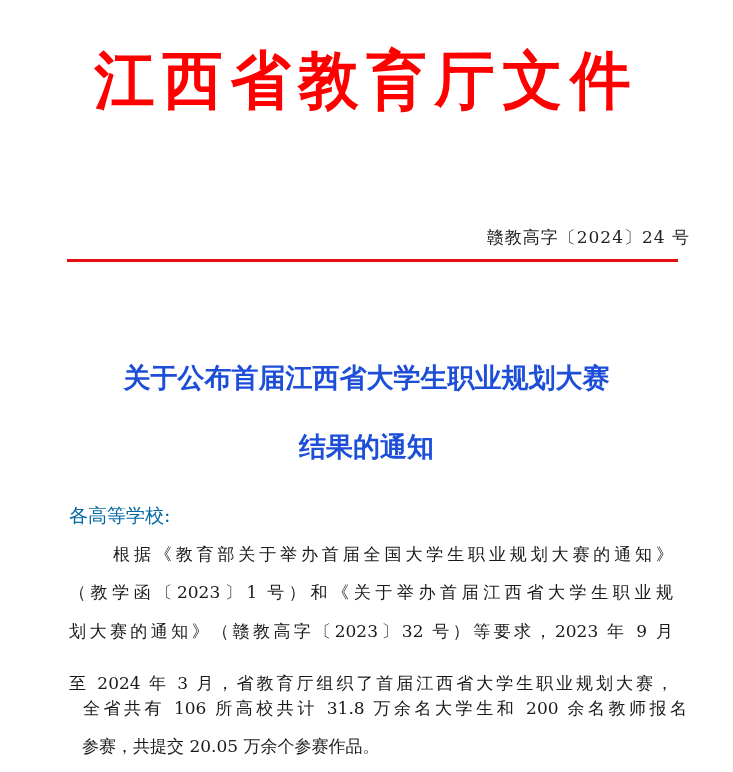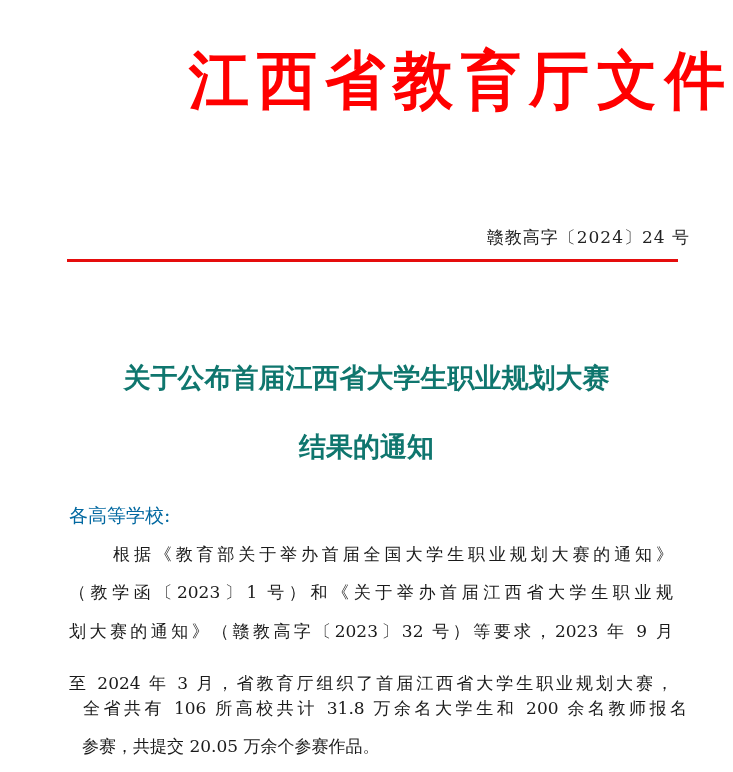--- a/index.html
+++ b/index.html
@@ -13,21 +13,21 @@
       position: relative;
       overflow: hidden;
       font-family: "DejaVu Serif", "Liberation Serif", serif;
       color: #1a1a1a;
     }
     .doc-header {
       position: absolute;
       left: 0;
       top: 38px;
       width: 733px;
-      text-align: right;
+      text-align: center;
     }
     .doc-header-title {
       display: inline-block;
       color: #ff0000;
       font-family: "DejaVu Serif", "Liberation Serif", serif;
       font-weight: bold;
       font-size: 60px;
       line-height: 84px;
       letter-spacing: 8px;
       transform: scaleY(1.05);
@@ -53,21 +53,21 @@
     }
     .notice-title {
       position: absolute;
       left: 0;
       width: 733px;
       text-align: center;
       font-family: "DejaVu Serif", "Liberation Serif", serif;
       font-weight: bold;
       font-size: 27px;
       line-height: 40px;
-      color: #0f766e;
+      color: #1d4ed8;
       letter-spacing: 0px;
     }
     .notice-title.line1 { top: 358px; }
     .notice-title.line2 { top: 427px; }
     .body-text {
       position: absolute;
       left: 69px;
       width: 604px;
       font-size: 19px;
       line-height: 38.5px;

